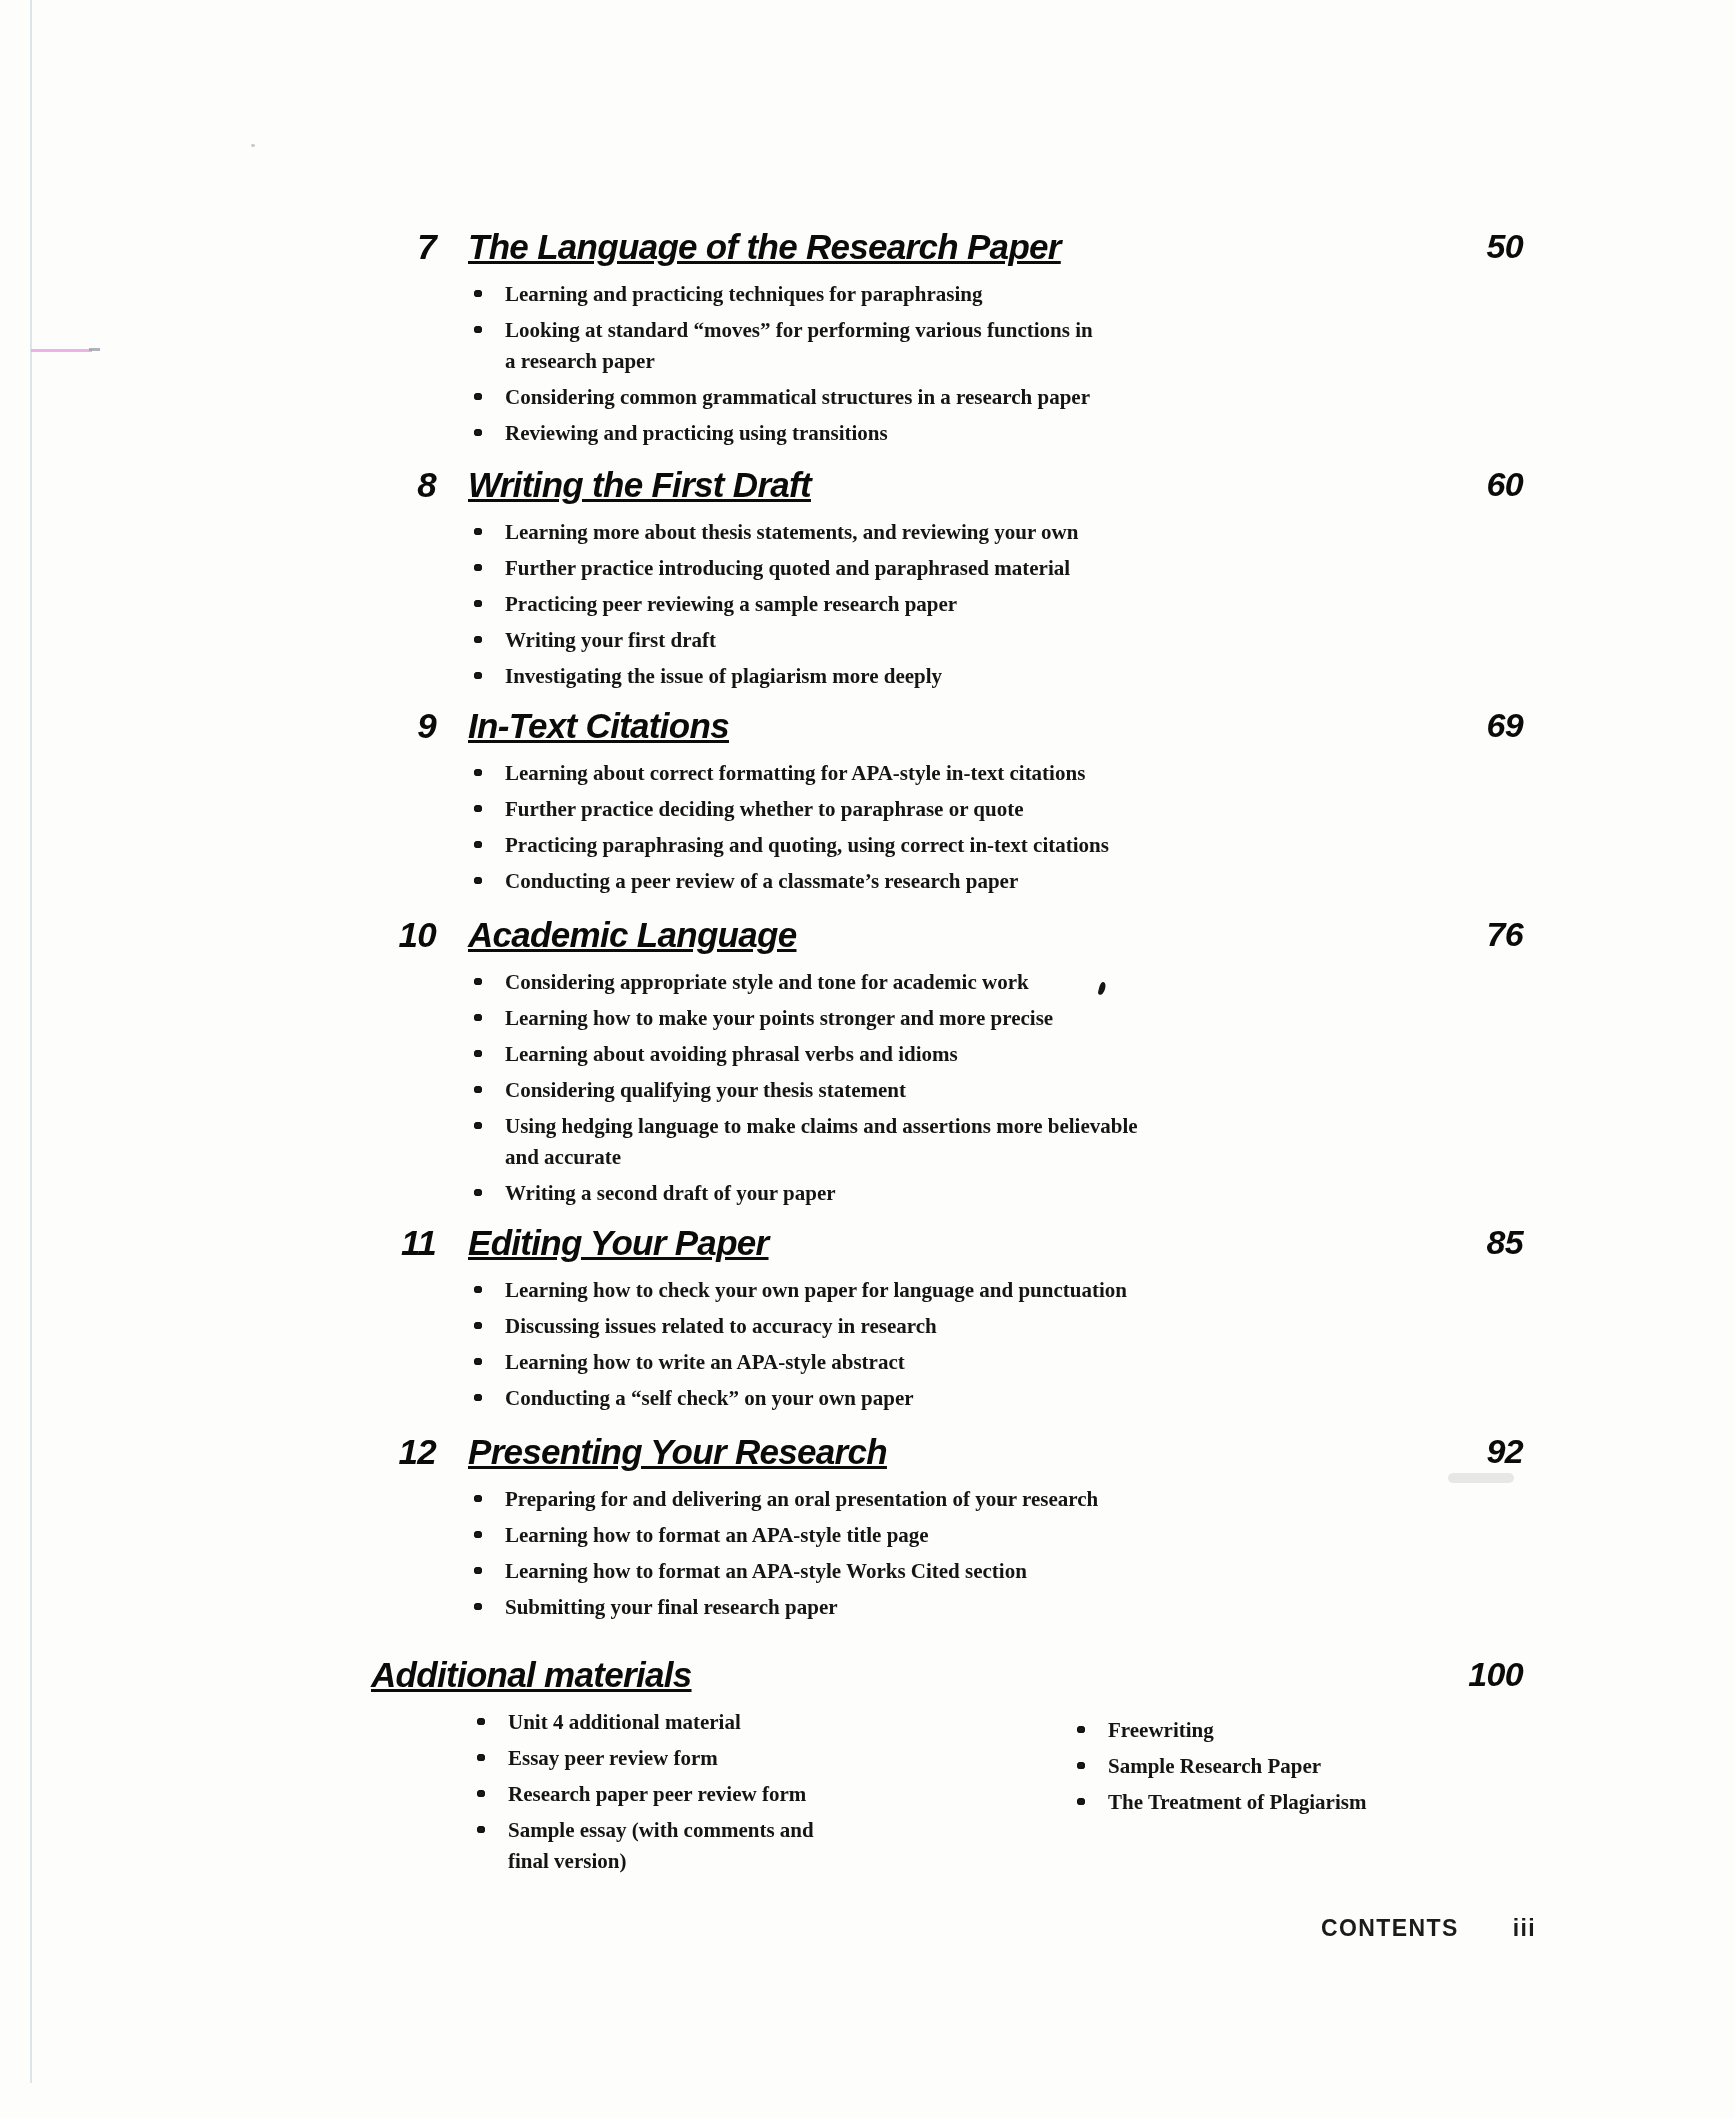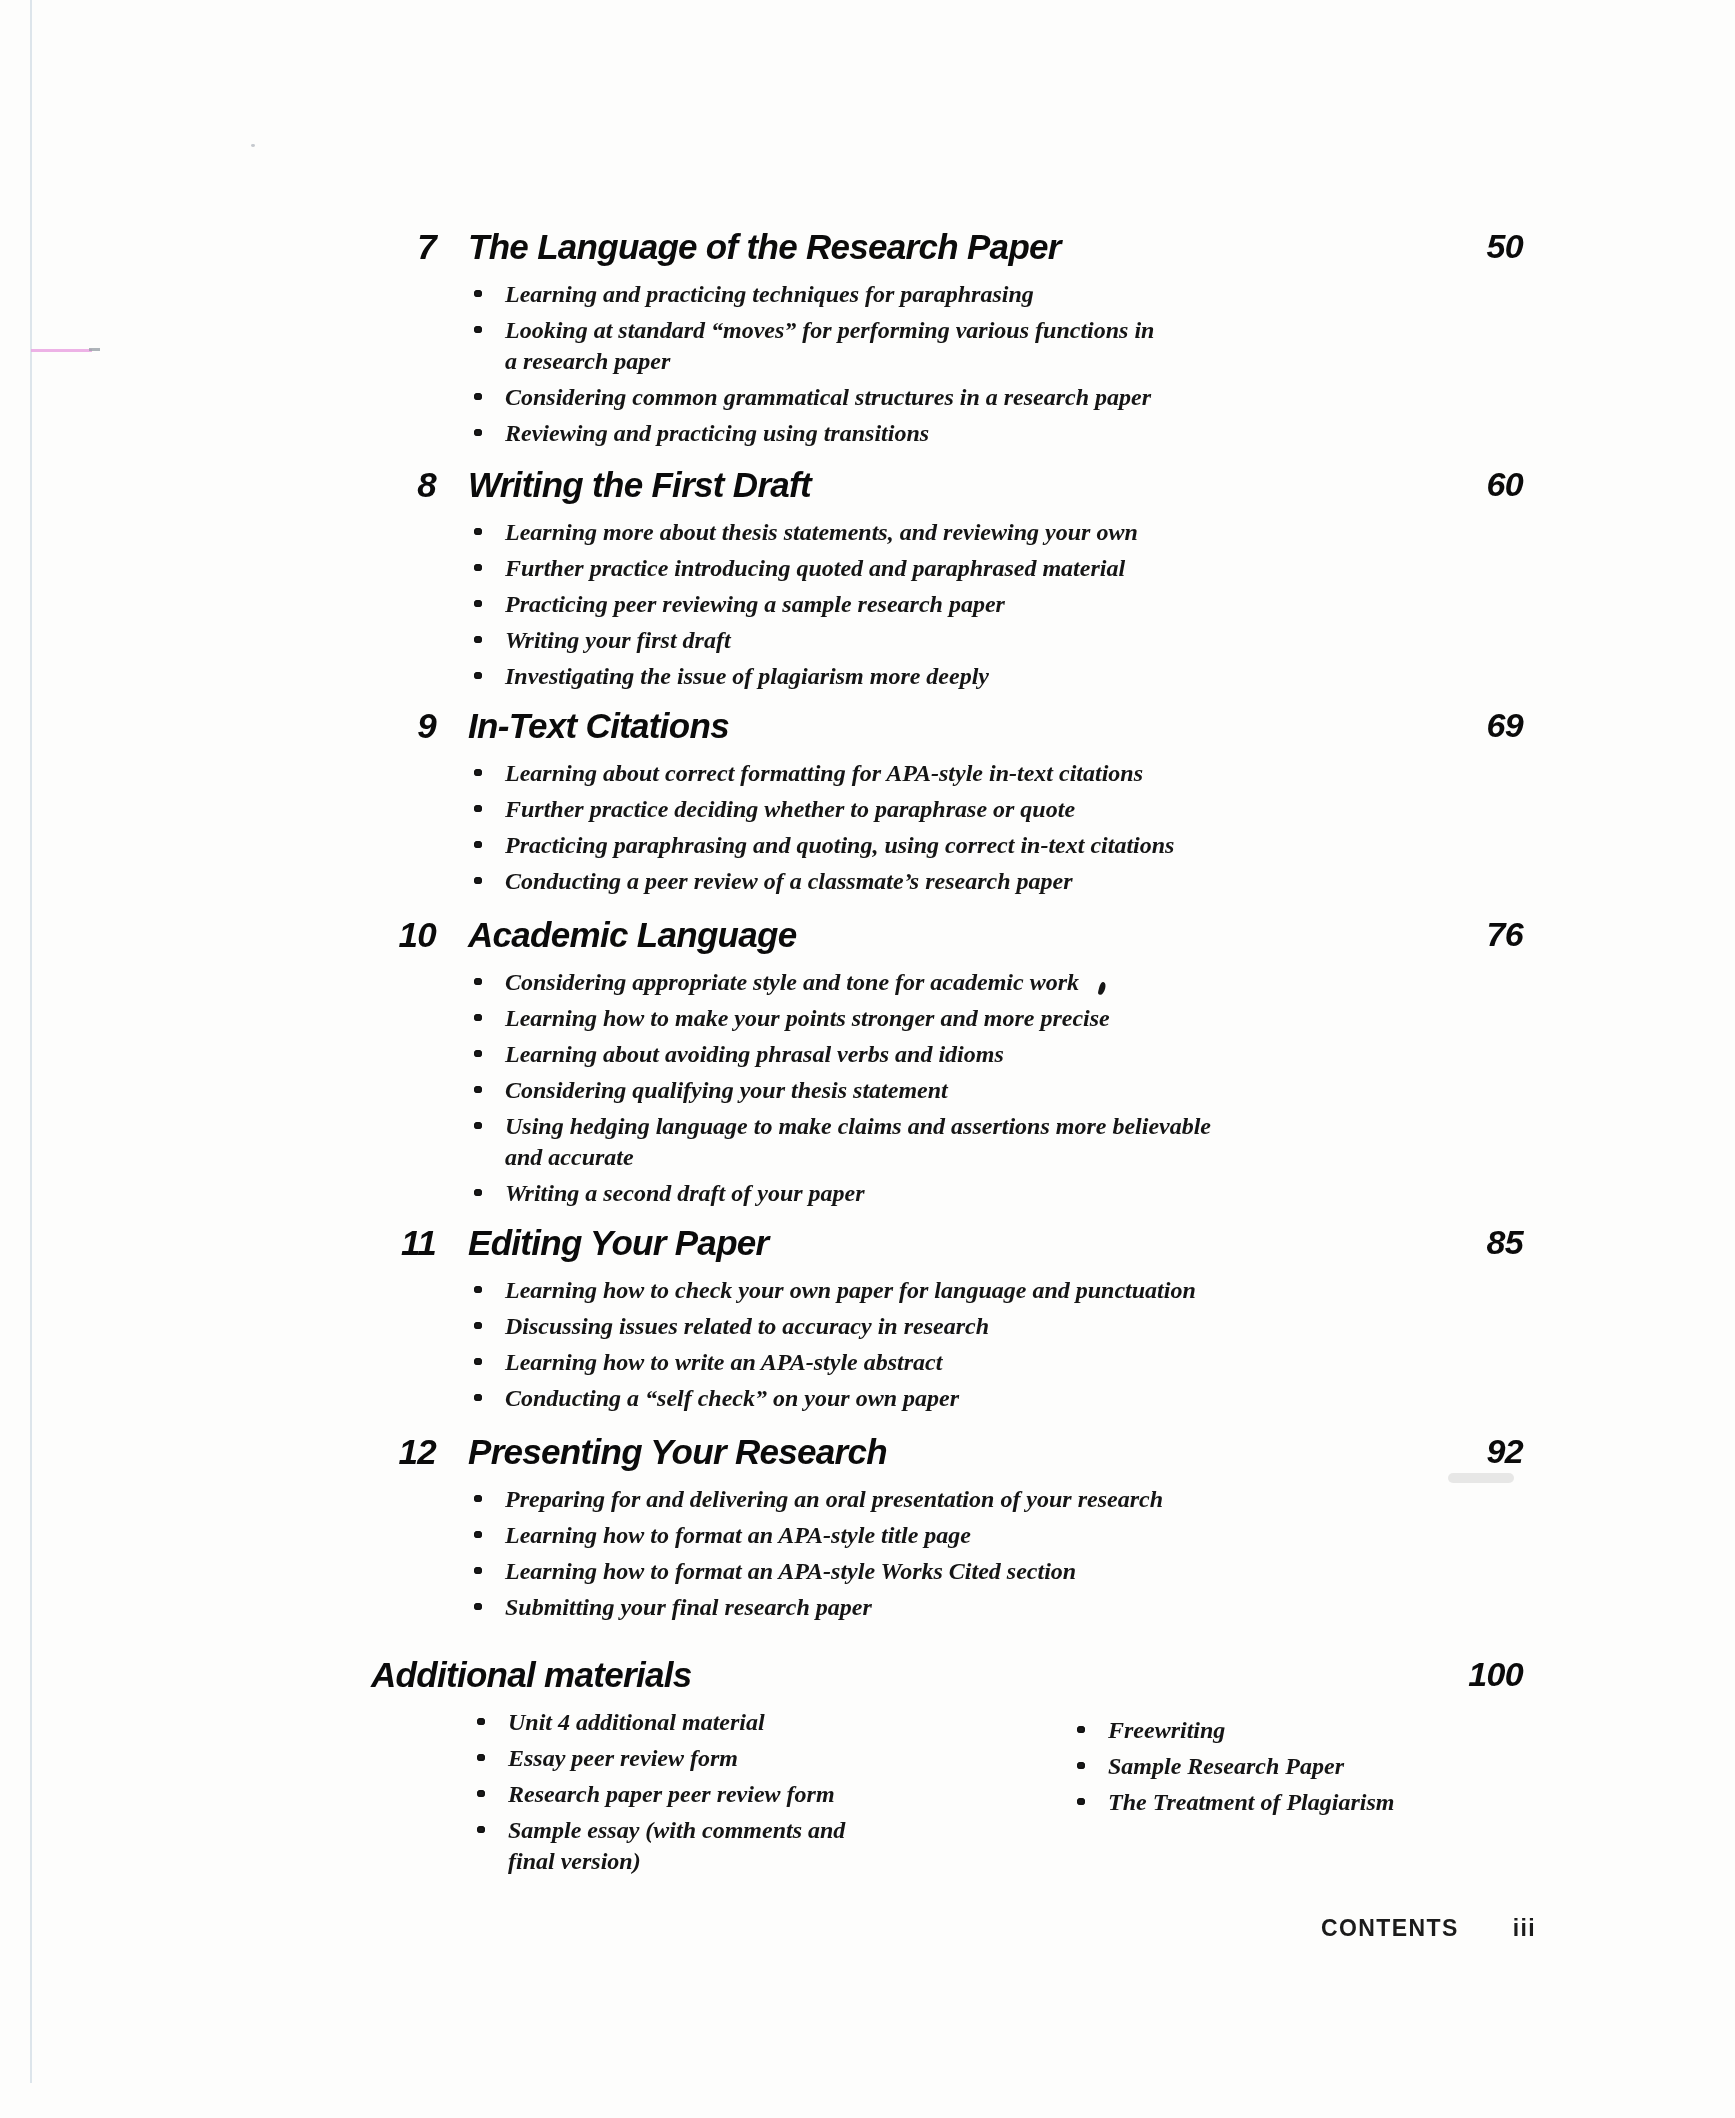--- a/index.html
+++ b/index.html
@@ -30,38 +30,37 @@
   .chapter { position:absolute; left:0; width:1735px; }
   .ch-head {
     position:relative;
     display:flex; align-items:baseline;
     font-weight:700; font-style:italic;
     font-size:35px; line-height:45px;
     letter-spacing:-0.7px;
     color:#0b0b0b;
   }
   .ch-num { width:436px; text-align:right; flex:0 0 436px; }
-  .ch-title { margin-left:32px; }
+  .ch-title { margin-left:32px;text-decoration:underline; }
   .chapter--no-num .ch-title { margin-left:371px; }
   .ch-page { position:absolute; right:212px; top:0; font-size:34px; line-height:45px; }
 
   
   .bullets {
     list-style:none; margin:10px 0 0 473px; padding:0;
   }
   .bullets li {
     position:relative;
     padding-left:32px;
     margin:0 0 5px 0;
     font-family:"Liberation Serif", serif;
     font-weight:700;
-    font-size:24px; line-height:31px;
+    font-size:21px; line-height:31px;
     color:#151515;
     white-space:pre-line;
-    font-style:italic;
   }
   .bullets .dot {
     position:absolute; left:1.4px; top:10.6px;
     width:7.8px; height:7.8px; border-radius:50%;
     background:#191919;
     box-shadow:inset 0 0 0 1.4px #111;
   }
 
   
   .cols { position:relative; margin-top:10px;padding-left:16px; }

